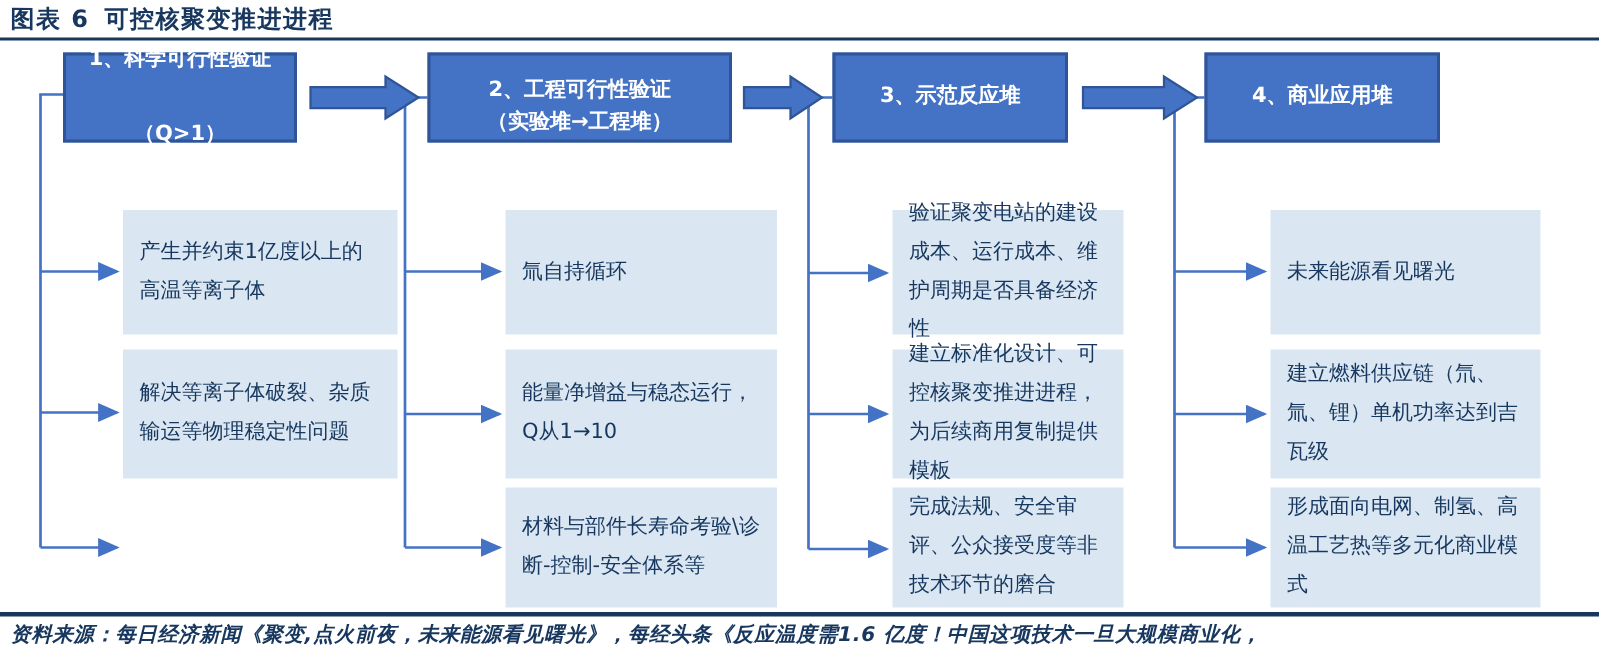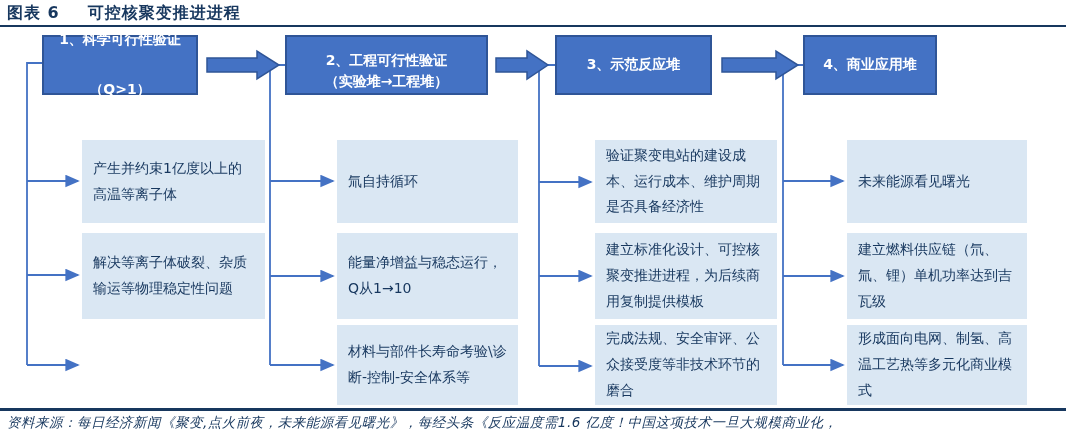--- a/index.html
+++ b/index.html
@@ -5,58 +5,58 @@
   html,body { margin:0; padding:0; background:#ffffff; }
   .canvas {
     position:relative; width:1066px; height:439px; background:#ffffff;
     font-family:"DejaVu Sans","Liberation Sans",sans-serif; overflow:hidden;
   }
   
   .fig-title {
     position:absolute; left:7px; top:3px; font-size:16px; font-weight:bold;
     color:#17375E; letter-spacing:1px; white-space:nowrap;
   }
-  .fig-title .label { margin-right:28px; }
+  .fig-title .label { margin-right:10px; }
   .title-rule {
     position:absolute; left:0; top:25px; width:1066px; height:2px; background:#17375E;
   }
   
   .header-box {
     position:absolute; top:35px; height:60px; box-sizing:border-box;
     background:#4472C4; border:2px solid #2F5597; color:#ffffff;
     font-weight:bold; font-size:14px; line-height:1.55;
     display:flex; flex-direction:column; justify-content:center; align-items:center;
     text-align:center;
   }
   .hb1 { left:42px;  width:156px;gap:28px; }
   .hb2 { left:285px; width:203px;justify-content:flex-end; }
   .hb3 { left:555px; width:157px; }
-  .hb4 { left:803px; width:134px; }
+  .hb4 { left:803px; width:157px; }
   
   .item-box {
     position:absolute; box-sizing:border-box; background:#DAE7F3; color:#17375E;
     font-size:14px; line-height:1.85; padding:6px 11px;
     display:flex; align-items:center; text-align:left;
   }
   .c1 { left:82px;  width:183px; }
   .c2 { left:337px; width:181px; }
-  .c3 { left:595px; width:182px;align-items:center; }
+  .c3 { left:595px; width:154px;align-items:center; }
   .c4 { left:847px; width:180px; }
   .r1 { top:140px; height:83px; }
   .r2 { top:233px; height:86px; }
   .r3 { top:325px; height:80px; }
   
   .connectors { position:absolute; left:0; top:0; }
   
   .footer-rule {
     position:absolute; left:0; top:408px; width:1066px; height:3px; background:#17375E;
   }
   .source-note {
     position:absolute; left:7px; top:414px; width:1059px; font-size:13.5px;
-    font-weight:normal; font-style:italic; color:#17375E; white-space:nowrap;
+    font-weight:bold; font-style:italic; color:#17375E; white-space:nowrap;
     letter-spacing:0.5px;
   }
 </style>
 </head>
 <body>
 
 <div class="canvas">
 
   <div class="fig-title">
     <span class="label">图表 6</span><span>可控核聚变推进进程</span>

